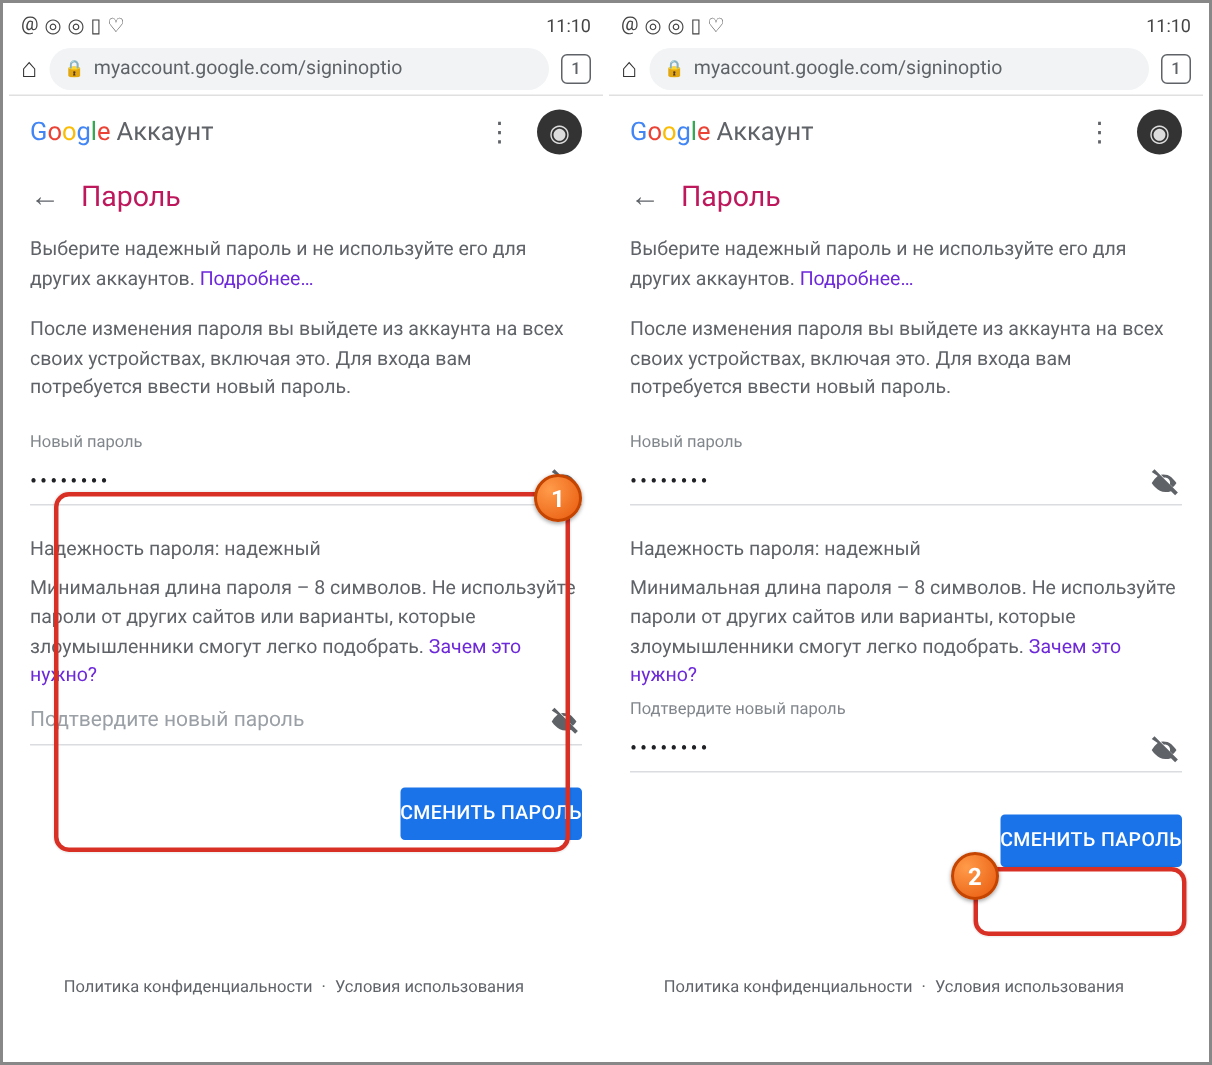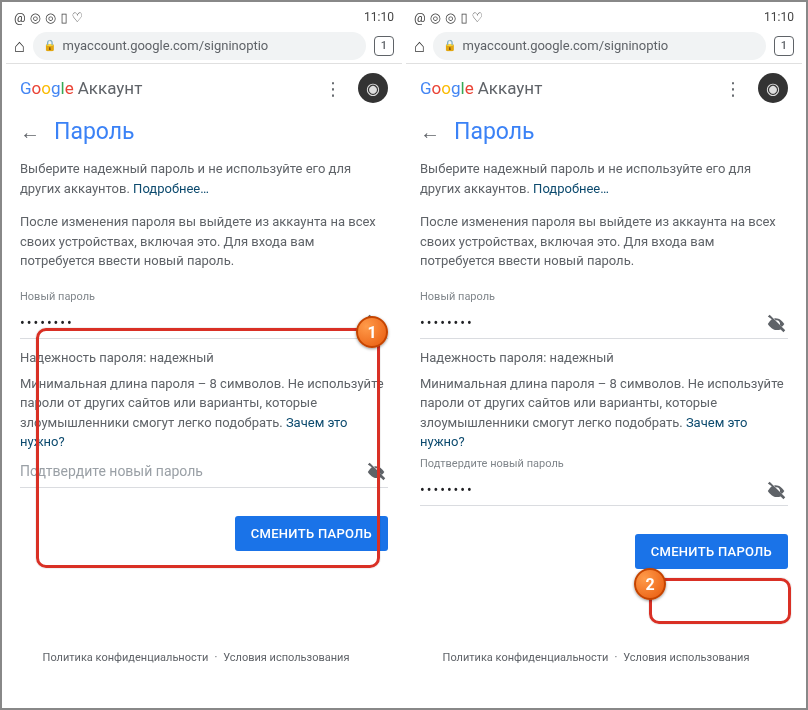--- a/index.html
+++ b/index.html
@@ -15,35 +15,35 @@
 .tabcount{width:20px;height:20px;border:1.5px solid #5f6368;border-radius:4px;display:flex;align-items:center;justify-content:center;font-size:11px;color:#5f6368;font-weight:500}
 .appheader{height:48px;display:flex;align-items:center;padding:0 14px;justify-content:space-between}
 .brand{display:flex;align-items:center;gap:4px;font-size:17px;color:#5f6368}
 .glogo{font-weight:400}
 .g1{color:#4285f4}.g2{color:#ea4335}.g3{color:#fbbc05}.g4{color:#4285f4}.g5{color:#34a853}.g6{color:#ea4335}
 .header-right{display:flex;align-items:center;gap:16px}
 .menu-dots{font-size:18px;color:#5f6368}
 .avatar{width:30px;height:30px;border-radius:50%;background:#333;display:flex;align-items:center;justify-content:center;color:#ddd;font-size:16px}
 .titlebar{display:flex;align-items:center;gap:14px;padding:6px 14px 14px}
 .back-arrow{font-size:20px;color:#5f6368}
-.page-title{font-size:23px;color:#3b82f6}
+.page-title{font-size:19px;color:#be185d}
 .content{padding:0 14px;font-size:13px;color:#5f6368;line-height:1.5}
-.content a,.link{color:#0c4a6e;text-decoration:none}
+.content a,.link{color:#6d28d9;text-decoration:none}
 .para{margin-bottom:14px}
 .field-block{margin-top:18px;position:relative}
 .field-label{font-size:11px;color:#80868b;margin-bottom:2px}
 .input-row{display:flex;align-items:center;border-bottom:1px solid #dadce0;height:32px}
 .pw-input{flex:1;border:none;outline:none;font-size:14px;letter-spacing:2px;color:#202124;background:transparent}
 .pw-input::placeholder{color:#9aa0a6;letter-spacing:normal;font-size:14px}
 .eye{width:22px;height:22px;color:#5f6368}
-.strength{margin-top:9px;font-size:13px;color:#5f6368}
+.strength{margin-top:20px;font-size:13px;color:#5f6368}
 .helper{margin-top:6px;font-size:13px;color:#5f6368;line-height:1.5}
 .confirm-block{margin-top:4px}
 .btn-row{display:flex;justify-content:flex-end;margin-top:28px}
-.btn{background:#1a73e8;color:#fff;border:none;padding:10px 16px;font-size:13px;font-weight:500;border-radius:3px;letter-spacing:.3px}
+.btn{background:#1a73e8;color:#fff;border:none;padding:10px 0;font-size:13px;font-weight:500;border-radius:3px;letter-spacing:.3px}
 .footer{position:absolute;bottom:40px;left:0;right:16px;text-align:center;font-size:11px;color:#5f6368}
 .footer .dot{margin:0 6px}
 .callout{position:absolute;border:3px solid #d93025;border-radius:10px;pointer-events:none;box-shadow:0 0 0 1px rgba(0,0,0,.05)}
 .badge{position:absolute;width:32px;height:32px;border-radius:50%;background:radial-gradient(circle at 30% 30%,#ff9b4a,#e8590c);border:2px solid #c44400;display:flex;align-items:center;justify-content:center;color:#fff;font-weight:700;font-size:16px;box-shadow:0 1px 3px rgba(0,0,0,.4)}
 </style>
 </head>
 <body>
 
 <div class="pair">
 

